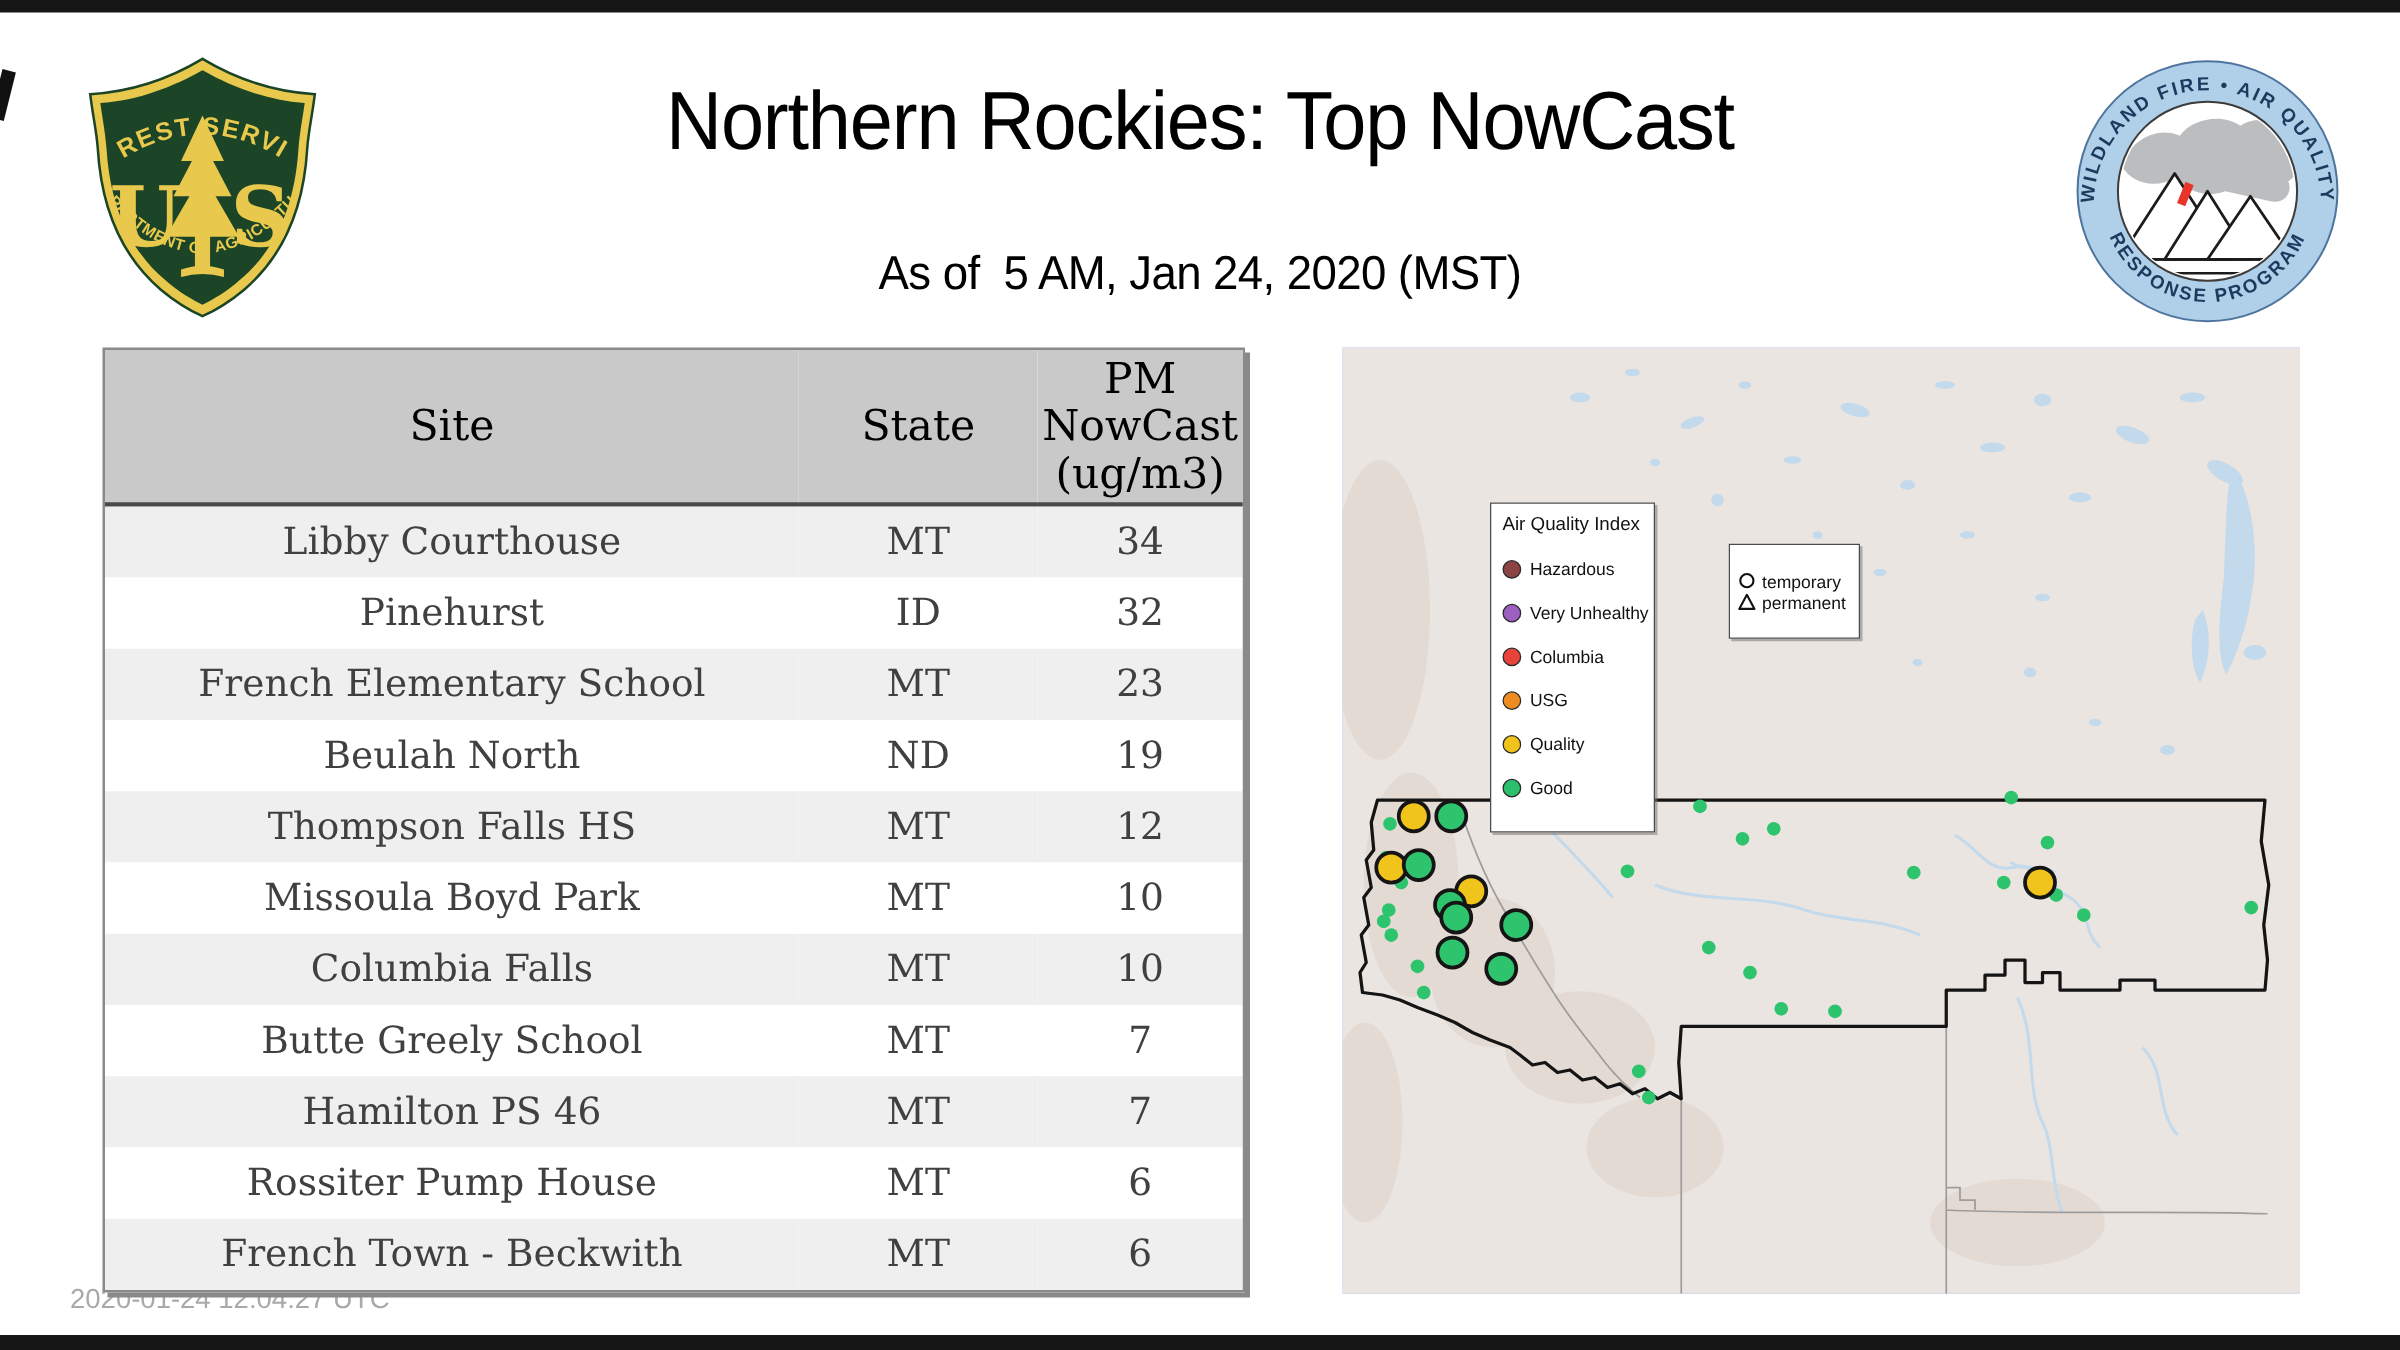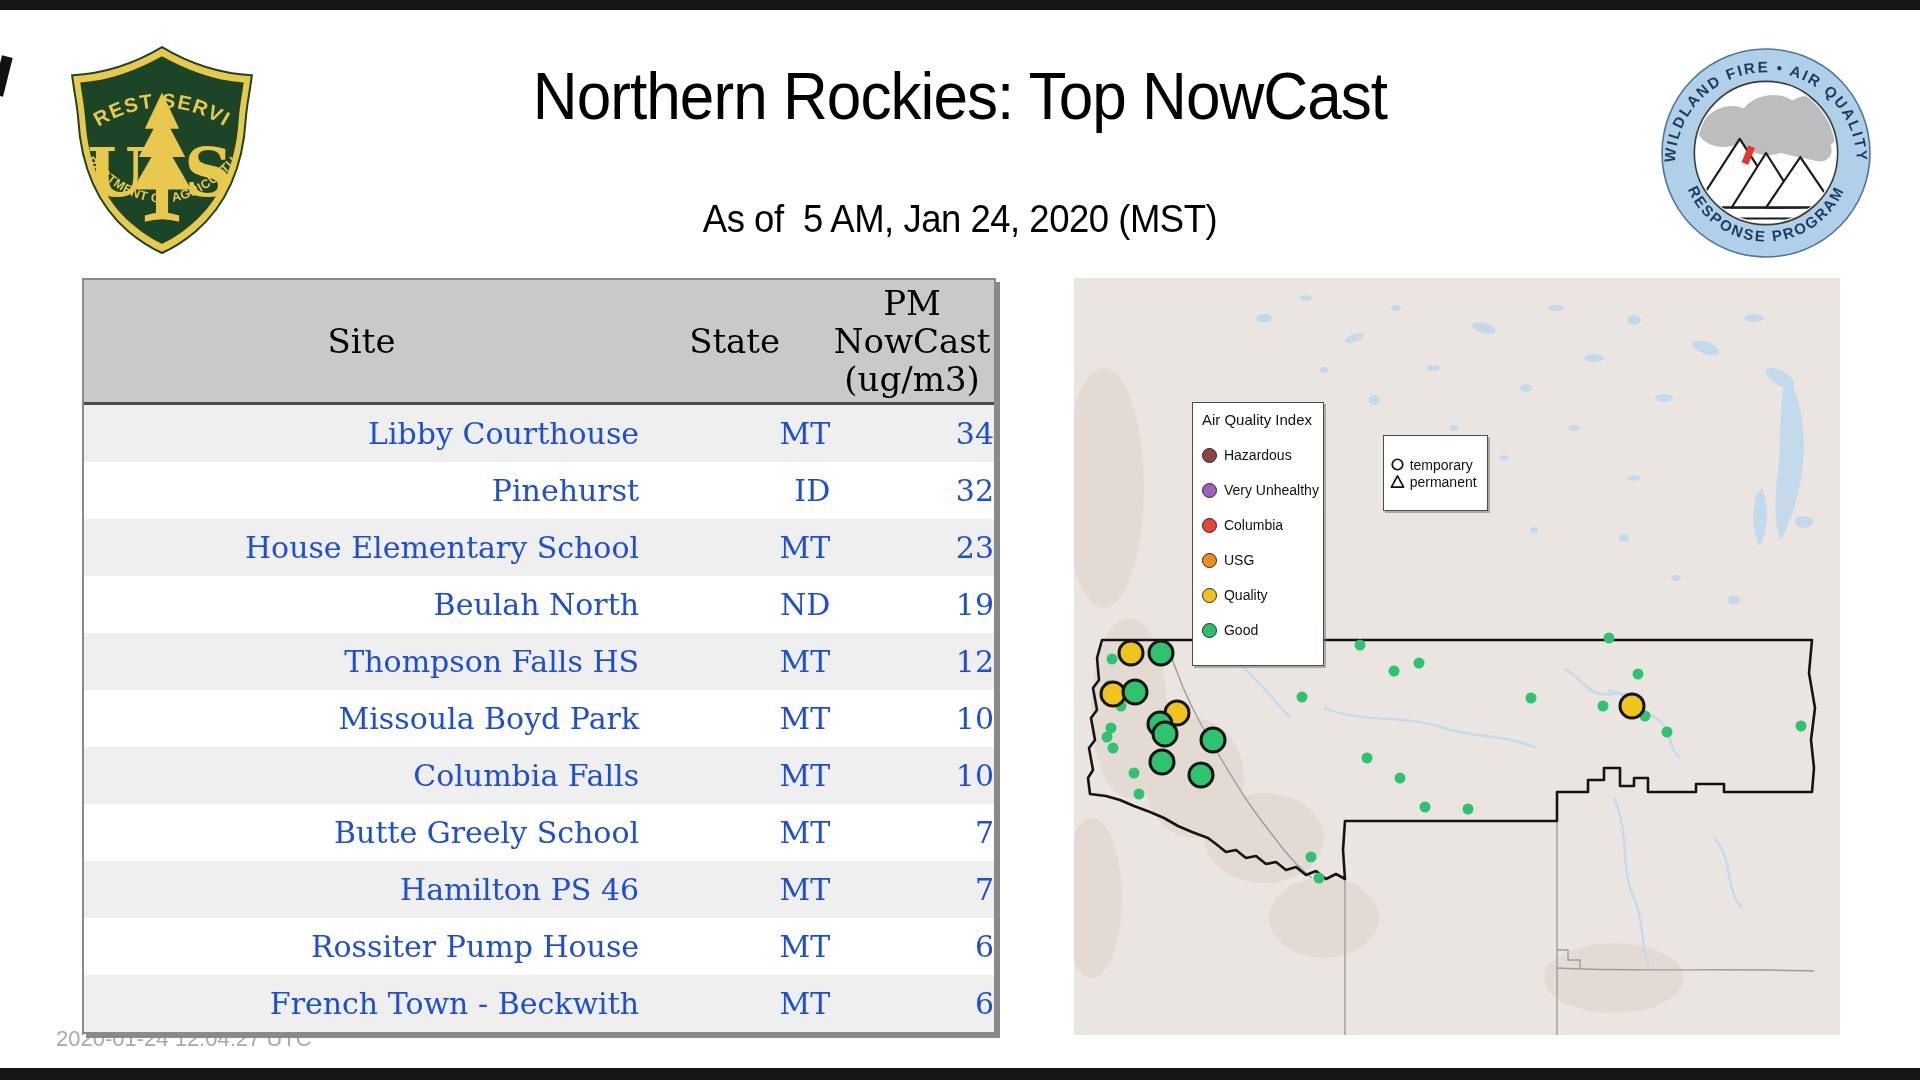--- a/index.html
+++ b/index.html
@@ -19,21 +19,21 @@
   #wf-logo{position:absolute;left:1659px;top:46px;width:214px;height:214px;}
   
   #table-wrap{position:absolute;left:82px;top:278px;width:910px;z-index:2;background:#fff;
               border:2px solid #8a8a8a;box-shadow:4px 4px 0 #898989;}
   table{border-collapse:collapse;width:100%;table-layout:fixed;
         font-family:"DejaVu Serif","Liberation Serif",serif;}
   col.c-site{width:61%;} col.c-state{width:21%;} col.c-val{width:18%;}
   thead th{background:#c9c9c9;border-bottom:3px solid #4a4a4a;font-size:34px;font-weight:normal;
            color:#000;height:122px;text-align:center;vertical-align:middle;padding:0;}
   thead .pm-lines{line-height:1.12;}
-  tbody td{font-size:30px;color:#1d4ed8;text-align:right;height:57px;padding:0;vertical-align:middle;}
+  tbody td{font-size:30px;color:#404040;text-align:center;height:57px;padding:0;vertical-align:middle;}
   tbody tr:nth-child(odd){background:#efefef;}
   tbody tr:nth-child(even){background:#ffffff;}
   #timestamp{position:absolute;left:56px;top:1026px;z-index:1;color:#a9a9a9;font-size:22px;}
   
   #map{position:absolute;left:1074px;top:278px;width:766px;height:757px;background:#c4b5fd;z-index:0;}
   #map svg.base{position:absolute;left:0;top:0;}
   .marker{position:absolute;border-radius:50%;transform:translate(-50%,-50%);}
   .marker.small{width:11px;height:11px;z-index:3;}
   .marker.large{width:21px;height:21px;border:3px solid #151515;z-index:4;}
   #aqi-legend{position:absolute;left:15.4%;top:16.4%;width:17.2%;background:#fff;
@@ -141,21 +141,21 @@
             <td>Libby Courthouse</td>
             <td>MT</td>
             <td>34</td>
           </tr>
           <tr>
             <td>Pinehurst</td>
             <td>ID</td>
             <td>32</td>
           </tr>
           <tr>
-            <td>House Elementary School</td>
+            <td>French Elementary School</td>
             <td>MT</td>
             <td>23</td>
           </tr>
           <tr>
             <td>Beulah North</td>
             <td>ND</td>
             <td>19</td>
           </tr>
           <tr>
             <td>Thompson Falls HS</td>

